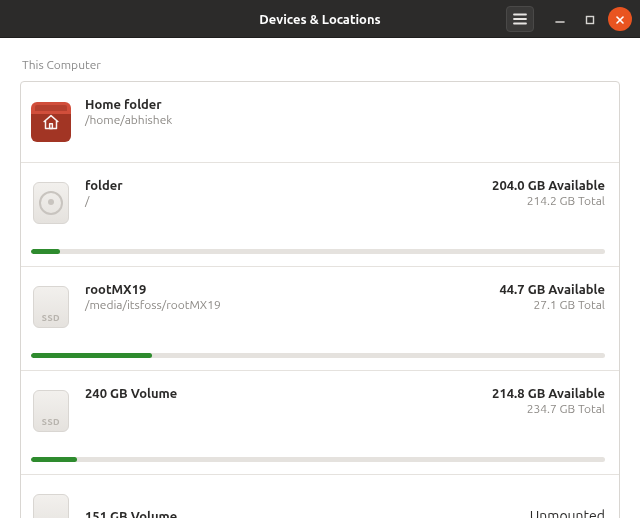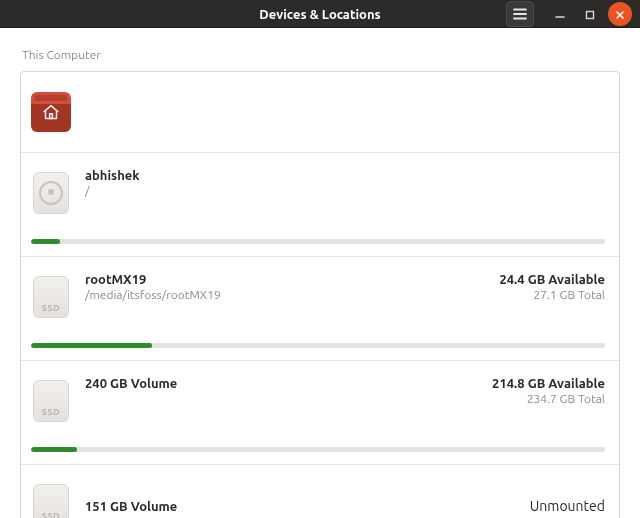--- a/index.html
+++ b/index.html
@@ -11,21 +11,21 @@
     body {
       background: #ffffff;
       width: 640px;
       height: 518px;
       overflow: hidden;
     }
 
     
     .headerbar {
       background: #2c2b2a;
-      height: 28px;
+      height: 38px;
       display: flex;
       align-items: center;
       position: relative;
       border-bottom: 1px solid #1f1e1d;
       padding: 12px 8px;
     }
     .headerbar-title {
       position: absolute;
       left: 0; right: 0;
       text-align: center;
@@ -279,53 +279,59 @@
           <div class="home-icon-bg">
             <svg width="22" height="22" viewBox="0 0 24 24">
                 <g fill="none" stroke="#ffffff" stroke-width="1.6" stroke-linejoin="round" opacity="0.95">
                   <path d="M4 12 L12 5 L20 12"></path>
                   <path d="M6 11 V19 H18 V11"></path>
                   <rect x="10.5" y="14" width="3" height="5"></rect>
                 </g>
               </svg>
           </div>
         </div>
+        <div class="device-info">
+          <div class="device-name">Home folder</div>
+          <div class="device-path">/home/abhishek</div>
+        </div>
       </div>
     </div>
 
     <div class="device-block">
       <div class="device-row">
         <div class="device-icon-wrap">
           <div class="disk-icon"></div>
         </div>
         <div class="device-info">
-          <div class="device-name">abhishek</div>
+          <div class="device-name">folder</div>
           <div class="device-path">/</div>
         </div>
         <div class="device-right">
+          <div class="device-avail">204.0 GB Available</div>
+          <div class="device-total">214.2 GB Total</div>
         </div>
       </div>
       <div class="usage-bar">
         <div class="usage-fill" style="width:5%; background:#2e8b2e;"></div>
       </div>
     </div>
 
     <div class="device-block">
       <div class="device-row">
         <div class="device-icon-wrap">
           <div class="ssd-icon">
               <span class="ssd-label">SSD</span>
             </div>
         </div>
         <div class="device-info">
           <div class="device-name">rootMX19</div>
           <div class="device-path">/media/itsfoss/rootMX19</div>
         </div>
         <div class="device-right">
-          <div class="device-avail">24.4 GB Available</div>
+          <div class="device-avail">44.7 GB Available</div>
           <div class="device-total">27.1 GB Total</div>
         </div>
       </div>
       <div class="usage-bar">
         <div class="usage-fill" style="width:21%; background:#2e8b2e;"></div>
       </div>
     </div>
 
     <div class="device-block">
       <div class="device-row">

